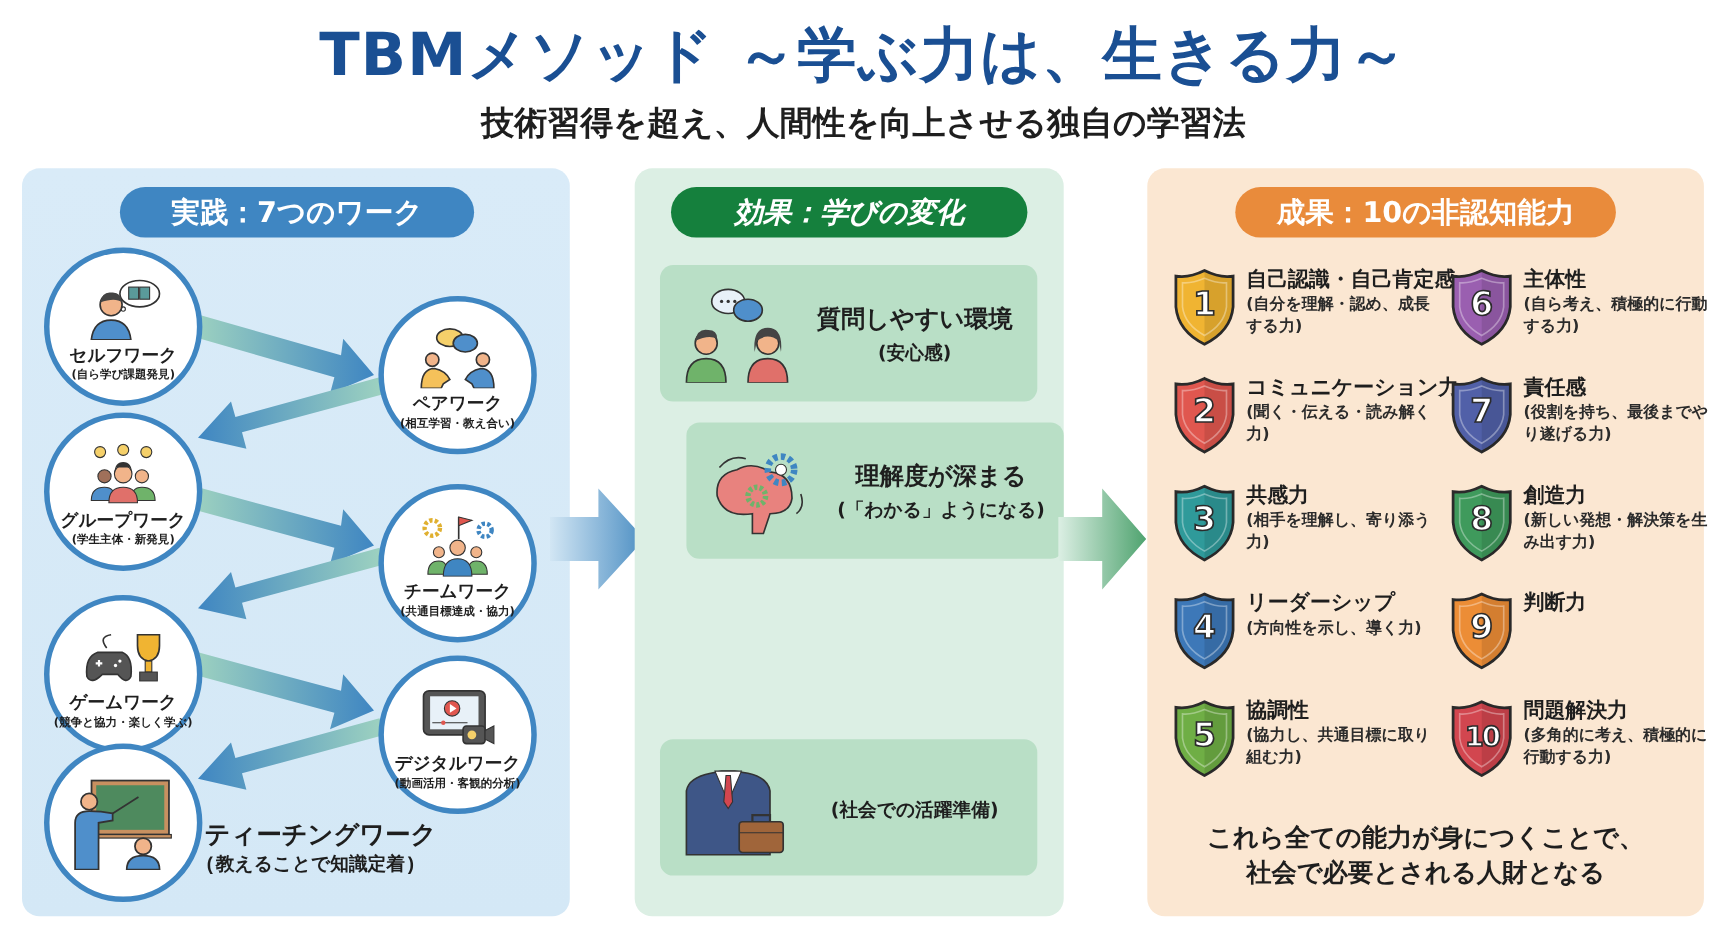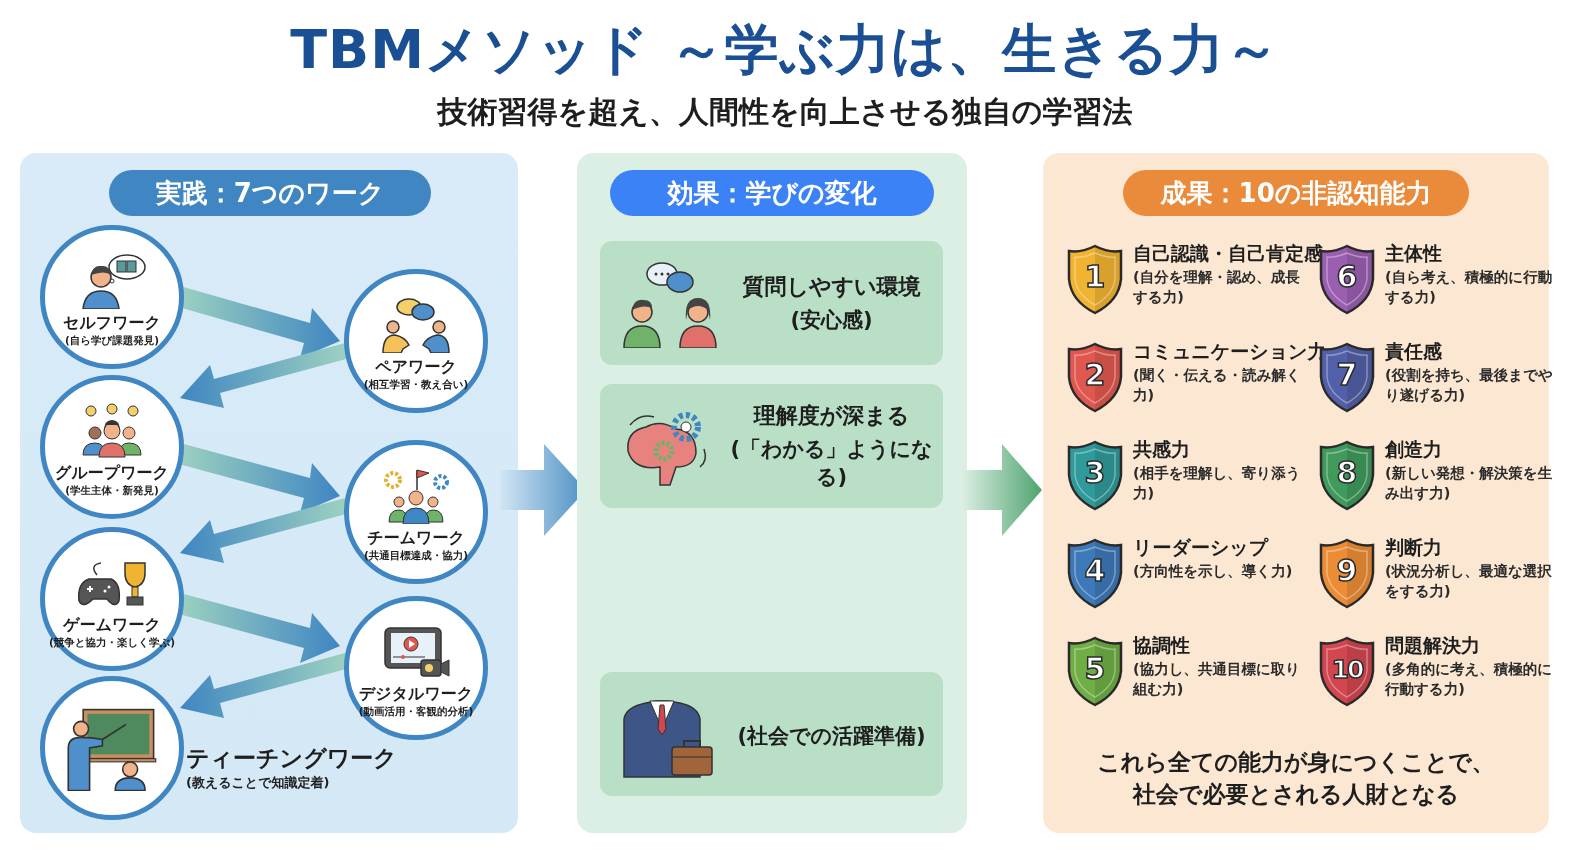--- a/index.html
+++ b/index.html
@@ -9,40 +9,40 @@
   .title { position: absolute; left: 0; top: 14px; width: 1570px; text-align: center; font-size: 54px; font-weight: bold; color: #1a4f93; letter-spacing: 1px; }
   .subtitle { position: absolute; left: 0; top: 92px; width: 1570px; text-align: center; font-size: 30px; font-weight: bold; color: #1e1e1e; }
 
   .panel { position: absolute; top: 153px; height: 680px; border-radius: 16px; }
   .panel-left { left: 20px; width: 498px; background: linear-gradient(180deg, #d9ebf8 0%, #d4e8f6 100%); }
   .panel-mid { left: 577px; width: 390px; background: #dcefe4; }
   .panel-right { left: 1043px; width: 506px; background: #fbe7d2; }
 
   .pill { position: absolute; height: 46px; border-radius: 23px; color: #fff; font-weight: bold; font-size: 26px; display: flex; align-items: center; justify-content: center; }
   .pill-left { left: 89px; top: 17px; width: 322px; background: #3f86c2; }
-  .pill-mid { left: 33px; top: 17px; width: 324px; background: #3b82f6; }
+  .pill-mid { left: 33px; top: 17px; width: 324px; background: #15803d; font-style: italic; }
   .pill-right { left: 80px; top: 17px; width: 346px; background: #e98b3b; }
 
   
   .work { position: absolute; width: 144px; height: 144px; border-radius: 50%; background: #fff; border: 5px solid #3f86c2; display: flex; flex-direction: column; align-items: center; justify-content: flex-end; padding-bottom: 16px; text-align: center; }
   .work .icon { width: 74px; height: 56px; margin-bottom: 4px; }
   .work .name { font-size: 16px; font-weight: bold; color: #1e1e1e; white-space: nowrap; }
   .work .desc { font-size: 10.5px; font-weight: bold; color: #1e1e1e; white-space: nowrap; }
   .teach-label { position: absolute; left: 166px; top: 590px; text-align: left; }
   .teach-label .name { font-size: 23px; font-weight: bold; }
-  .teach-label .desc { font-size: 13px; font-weight: bold; }
+  .teach-label .desc { font-size: 17px; font-weight: bold; font-family: Liberation Mono, monospace; }
 
   svg.arrows { position: absolute; left: 0; top: 0; }
 
   
   .effect { position: absolute; left: 23px; width: 343px; height: 124px; border-radius: 12px; background: #b9dfc6; display: flex; align-items: center; }
   .effect .icon { width: 100px; height: 90px; margin-left: 20px; flex: none; }
   .effect .txt { flex: 1; text-align: center; }
   .effect .main { font-size: 22px; font-weight: bold; color: #1e1e1e; }
-  .effect .sub { font-size: 21px; font-weight: bold; color: #1e1e1e; margin-top: 4px; }
+  .effect .sub { font-size: 17px; font-weight: bold; color: #1e1e1e; margin-top: 4px; }
 
   
   .ability { position: absolute; width: 236px; height: 80px; display: flex; align-items: flex-start; }
   .shield { width: 60px; height: 72px; flex: none; position: relative; }
   .shield svg { position: absolute; left: 0; top: 0; }
   .shield .num { position: absolute; left: 0; top: 16px; width: 60px; text-align: center; font-size: 30px; font-weight: bold; color: #fff; -webkit-text-stroke: 1.5px #2b2b2b; }
   .shield .num.two { font-size: 25px; top: 20px; letter-spacing: -2px; }
   .ab-text { margin-left: 8px; margin-top: -2px; }
   .ab-name { font-size: 19px; font-weight: bold; color: #1e1e1e; white-space: nowrap; }
   .ab-desc { font-size: 14.5px; font-weight: bold; color: #2b2b2b; line-height: 20px; width: 170px; }
@@ -147,21 +147,21 @@
         <circle cx="54" cy="34" r="5" fill="#f1b48a" stroke="#333"></circle>
       <path d="M10 54 Q10 42 20 42 Q28 42 28 54Z" fill="#6fb36a" stroke="#333"></path>
       <path d="M46 54 Q46 42 54 42 Q64 42 64 54Z" fill="#6fb36a" stroke="#333"></path>
       <circle cx="37" cy="30" r="7" fill="#f1b48a" stroke="#333"></circle>
       <path d="M24 56 Q24 40 37 40 Q50 40 50 56Z" fill="#3f86c2" stroke="#333"></path>
     </svg>
     <div class="name">チームワーク</div>
     <div class="desc">(共通目標達成・協力)</div>
   </div>
 
-  <div class="work" style="left:20px;top:374px;">
+  <div class="work" style="left:20px;top:388px;">
     <svg class="icon" viewBox="0 0 74 56">
       <path d="M22 20 Q14 10 26 8" fill="none" stroke="#333" stroke-width="1.5"></path>
       <path d="M4 46 Q2 28 14 24 L36 24 Q46 28 44 46 Q40 54 32 44 L18 44 Q8 54 4 46Z" fill="#555" stroke="#333" stroke-width="1.5"></path>
       <path d="M12 34 h6 M15 31 v6" stroke="#fff" stroke-width="2"></path>
       <circle cx="34" cy="32" r="1.5" fill="#fff"></circle>
         <circle cx="30" cy="36" r="1.5" fill="#fff"></circle>
       <path d="M50 8 h20 v10 q0 12 -10 14 q-10 -2 -10 -14Z" fill="#f0b432" stroke="#333" stroke-width="1.5"></path>
       <rect x="57" y="32" width="6" height="10" fill="#f0b432" stroke="#333"></rect>
       <rect x="52" y="42" width="16" height="8" fill="#555" stroke="#333"></rect>
     </svg>
@@ -229,21 +229,21 @@
       <circle cx="78" cy="54" r="10" fill="#f1b48a" stroke="#333" stroke-width="1.5"></circle>
       <path d="M66 62 Q64 40 78 40 Q92 40 90 62 L88 52 Q78 44 68 52Z" fill="#444"></path>
       <path d="M60 90 Q60 68 78 68 Q96 68 96 90Z" fill="#e0706a" stroke="#333" stroke-width="1.5"></path>
     </svg>
     <div class="txt">
       <div class="main">質問しやすい環境</div>
       <div class="sub">(安心感)</div>
     </div>
   </div>
 
-  <div class="effect" style="top:231px;">
+  <div class="effect" style="top:231px;margin-left:24px;">
     <svg class="icon" viewBox="0 0 100 90">
       <path d="M10 24 Q20 12 34 16" fill="none" stroke="#333" stroke-width="1.5"></path>
       <path d="M8 50 Q6 30 26 26 Q40 18 56 28 Q76 30 76 52 Q74 66 56 66 L50 84 L40 84 L40 66 Q14 70 8 50Z" fill="#e8827e" stroke="#333" stroke-width="1.5"></path>
       <circle cx="66" cy="26" r="12" fill="none" stroke="#3f86c2" stroke-width="6" stroke-dasharray="4 3"></circle>
       <circle cx="66" cy="26" r="5" fill="#fff" stroke="#333"></circle>
       <circle cx="44" cy="50" r="8" fill="none" stroke="#6fb36a" stroke-width="5" stroke-dasharray="3 2"></circle>
       <path d="M84 48 Q88 60 80 66" fill="none" stroke="#333" stroke-width="1.5"></path>
     </svg>
     <div class="txt">
       <div class="main">理解度が深まる</div>
@@ -396,21 +396,20 @@
         <div class="shield">
           <svg width="60" height="72" viewBox="0 0 60 72">
             <path d="M30 3 Q44 10 56 8 L56 36 Q54 58 30 70 Q6 58 4 36 L4 8 Q16 10 30 3Z" fill="#ec8d36" stroke="#2b2b2b" stroke-width="2.5"></path>
             <path d="M30 3 Q44 10 56 8 L56 36 Q54 58 30 70Z" fill="rgba(0,0,0,0.10)"></path>
             <path d="M30 10 Q42 15 50 14 L50 36 Q48 52 30 62 Q12 52 10 36 L10 14 Q18 15 30 10Z" fill="none" stroke="rgba(255,255,255,0.35)" stroke-width="1.5"></path>
           </svg>
           <div class="num">9</div>
         </div>
         <div class="ab-text">
           <div class="ab-name">判断力</div>
-          <div class="ab-desc">(状況分析し、最適な選択をする力)</div>
         </div>
       </div>
       <div class="ability" style="left: 274px; top: 482px;">
         <div class="shield">
           <svg width="60" height="72" viewBox="0 0 60 72">
             <path d="M30 3 Q44 10 56 8 L56 36 Q54 58 30 70 Q6 58 4 36 L4 8 Q16 10 30 3Z" fill="#d2464f" stroke="#2b2b2b" stroke-width="2.5"></path>
             <path d="M30 3 Q44 10 56 8 L56 36 Q54 58 30 70Z" fill="rgba(0,0,0,0.10)"></path>
             <path d="M30 10 Q42 15 50 14 L50 36 Q48 52 30 62 Q12 52 10 36 L10 14 Q18 15 30 10Z" fill="none" stroke="rgba(255,255,255,0.35)" stroke-width="1.5"></path>
           </svg>
           <div class="num two">10</div>

